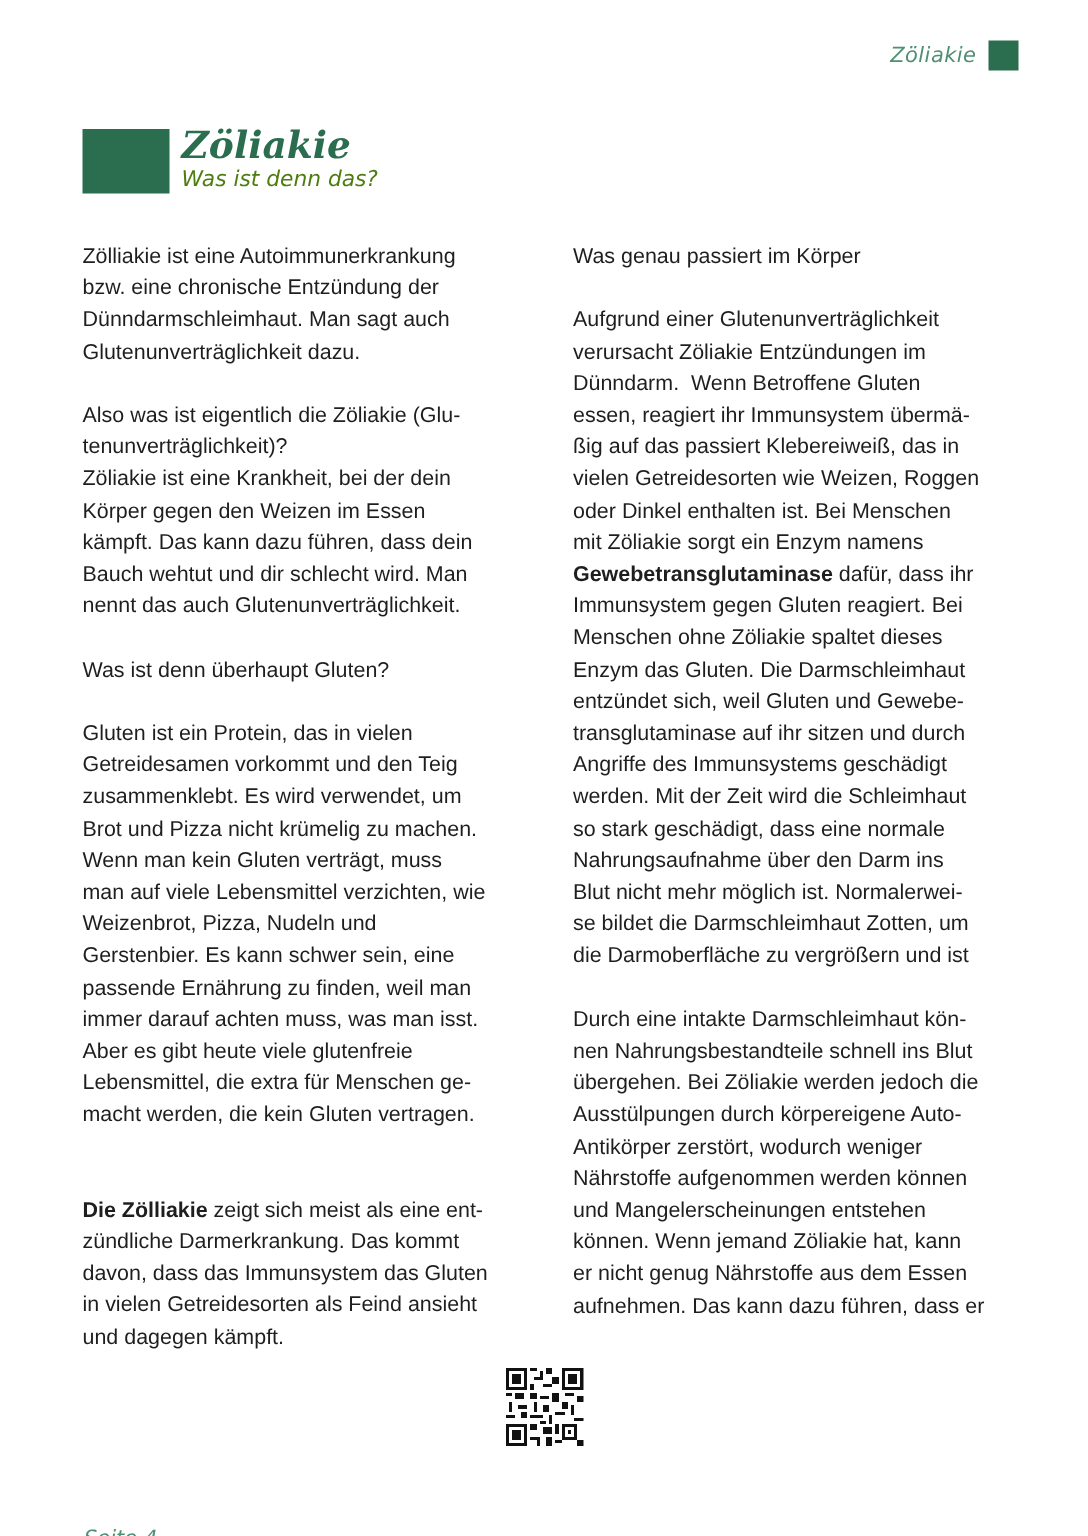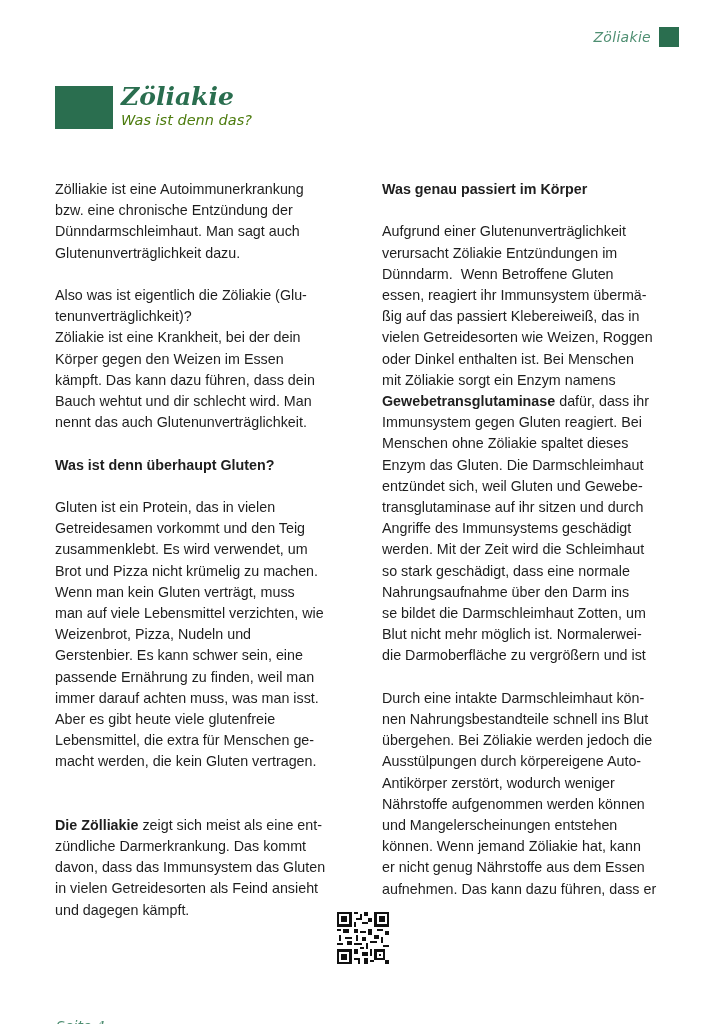--- a/index.html
+++ b/index.html
@@ -11,25 +11,25 @@
   .header-running .square { width: 20px; height: 20px; background: #2a6e4f; }
 
   .title-block { position: absolute; top: 86px; left: 55px; display: flex; align-items: flex-start; }
   .title-block .square { width: 58px; height: 43px; background: #2a6e4f; margin-right: 8px; }
   .title-block .texts { margin-top: -3px; }
   .title-block .title { font-family: "DejaVu Serif", "Liberation Serif", serif; font-style: italic;
         font-weight: bold; font-size: 25px; color: #2a6e4f; line-height: 28px; }
   .title-block .subtitle { font-family: "DejaVu Sans", sans-serif; font-style: italic; font-size: 14.5px;
         color: #4d7c0f; line-height: 18px; font-weight: 300; }
 
-  .col { position: absolute; top: 179px; width: 300px; font-size: 14.3px; line-height: 21.2px; }
+  .col { position: absolute; top: 161px; width: 300px; font-size: 14.3px; line-height: 21.2px; }
   .col.left { left: 55px; }
   .col.right { left: 382px; width: 304px; }
   .col p { margin: 0 0 21.2px 0; }
-  .col h3 { margin: 0 0 21.2px 0; font-size: 14.3px; font-weight: bold; line-height: 21.2px; }
+  .col h3 { margin: 0 0 21.2px 0; font-size: 14.3px; font-weight: normal; line-height: 21.2px; }
   .col .gap-lg { height: 21px; }
   .line { display: block; white-space: nowrap; }
   b { font-weight: bold; }
 
   .qr { position: absolute; left: 337px; top: 912px; width: 52px; height: 52px; }
   .page-number { position: absolute; left: 56px; top: 1018px; font-family: "DejaVu Sans", sans-serif;
         font-style: italic; font-size: 14px; color: #4f8f72; }
 </style>
 </head>
 <body>
@@ -103,22 +103,22 @@
     <span class="line"><b>Gewebetransglutaminase</b><span> dafür, dass ihr</span></span>
     <span class="line">Immunsystem gegen Gluten reagiert. Bei</span>
     <span class="line">Menschen ohne Zöliakie spaltet dieses</span>
     <span class="line">Enzym das Gluten. Die Darmschleimhaut</span>
     <span class="line">entzündet sich, weil Gluten und Gewebe-</span>
     <span class="line">transglutaminase auf ihr sitzen und durch</span>
     <span class="line">Angriffe des Immunsystems geschädigt</span>
     <span class="line">werden. Mit der Zeit wird die Schleimhaut</span>
     <span class="line">so stark geschädigt, dass eine normale</span>
     <span class="line">Nahrungsaufnahme über den Darm ins</span>
+    <span class="line">Blut nicht mehr möglich ist. Normalerwei-</span>
     <span class="line">se bildet die Darmschleimhaut Zotten, um</span>
-    <span class="line">Blut nicht mehr möglich ist. Normalerwei-</span>
     <span class="line">die Darmoberfläche zu vergrößern und ist</span>
   </p>
   <p>
     <span class="line">Durch eine intakte Darmschleimhaut kön-</span>
     <span class="line">nen Nahrungsbestandteile schnell ins Blut</span>
     <span class="line">übergehen. Bei Zöliakie werden jedoch die</span>
     <span class="line">Ausstülpungen durch körpereigene Auto-</span>
     <span class="line">Antikörper zerstört, wodurch weniger</span>
     <span class="line">Nährstoffe aufgenommen werden können</span>
     <span class="line">und Mangelerscheinungen entstehen</span>

